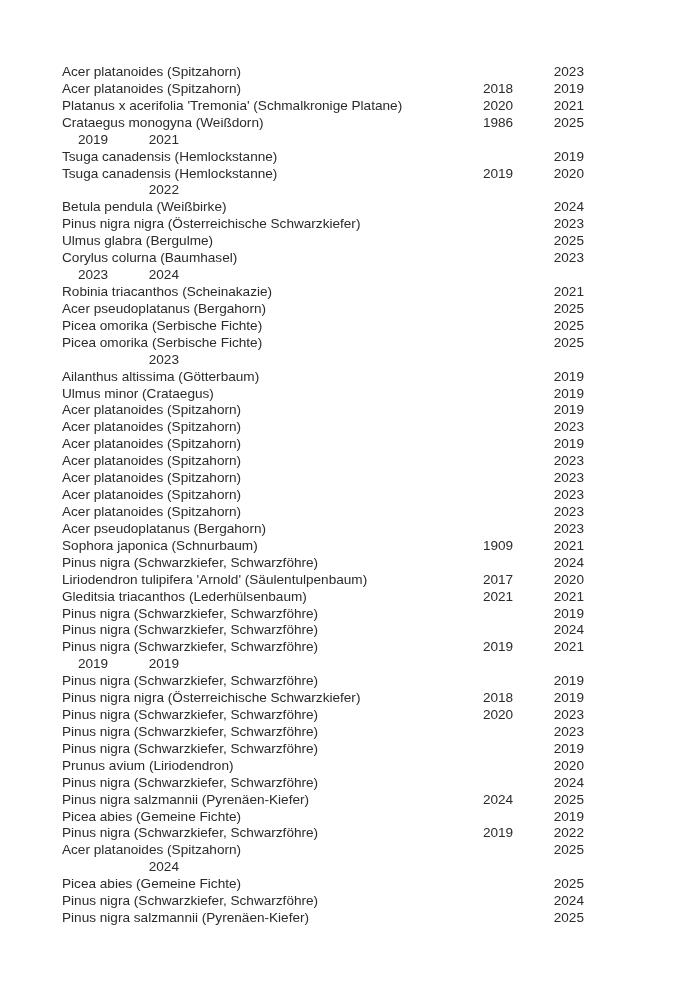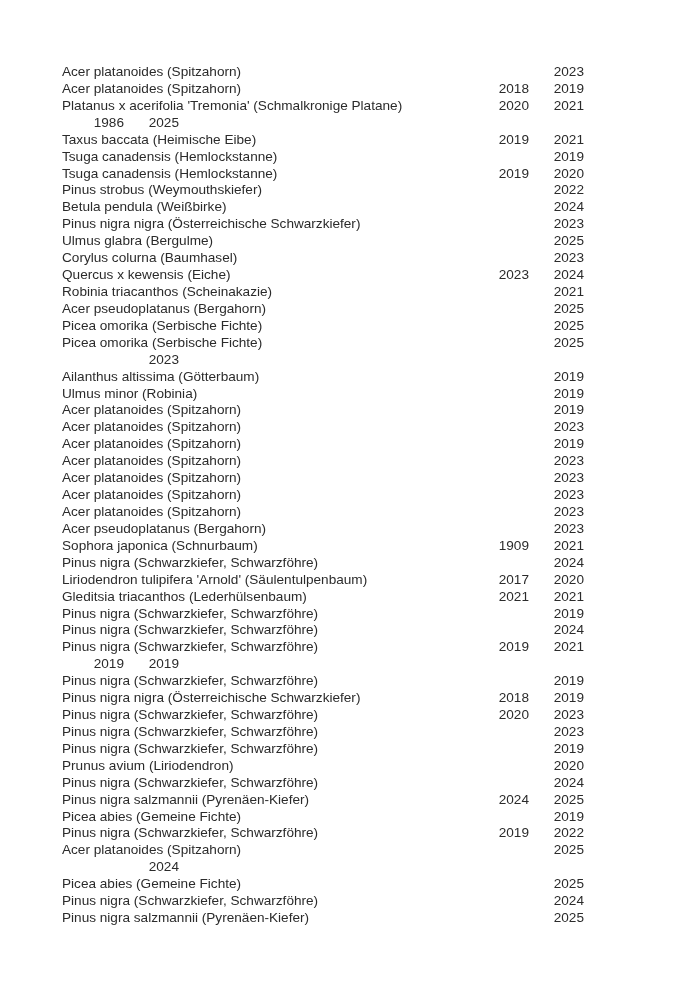--- a/index.html
+++ b/index.html
@@ -30,21 +30,21 @@
     font-size: 13.6px;
     white-space: nowrap;
   }
   .row .name {
     flex: 1 1 auto;
     overflow: hidden;
     text-align: left;
   }
   .row .y1 {
     flex: 0 0 62px;
-    text-align: right;
+    text-align: center;
   }
   .row .y2 {
     flex: 0 0 55px;
     text-align: right;
   }
 </style>
 </head>
 <body>
 
 <div class="page">
@@ -61,44 +61,43 @@
     <span class="y2">2019</span>
   </div>
 
   <div class="row">
     <span class="name">Platanus x acerifolia 'Tremonia' (Schmalkronige Platane)</span>
     <span class="y1">2020</span>
     <span class="y2">2021</span>
   </div>
 
   <div class="row">
+    <span class="name">Crataegus monogyna (Weißdorn)</span>
     <span class="y1">1986</span>
     <span class="y2">2025</span>
   </div>
 
   <div class="row">
-    <span class="name">Taxus baccata (Heimische Eibe)</span>
     <span class="y1">2019</span>
     <span class="y2">2021</span>
   </div>
 
   <div class="row">
     <span class="name">Tsuga canadensis (Hemlockstanne)</span>
     <span class="y1"></span>
     <span class="y2">2019</span>
   </div>
 
   <div class="row">
     <span class="name">Tsuga canadensis (Hemlockstanne)</span>
     <span class="y1">2019</span>
     <span class="y2">2020</span>
   </div>
 
   <div class="row">
-    <span class="name">Pinus strobus (Weymouthskiefer)</span>
     <span class="y1"></span>
     <span class="y2">2022</span>
   </div>
 
   <div class="row">
     <span class="name">Betula pendula (Weißbirke)</span>
     <span class="y1"></span>
     <span class="y2">2024</span>
   </div>
 
@@ -114,21 +113,20 @@
     <span class="y2">2025</span>
   </div>
 
   <div class="row">
     <span class="name">Corylus colurna (Baumhasel)</span>
     <span class="y1"></span>
     <span class="y2">2023</span>
   </div>
 
   <div class="row">
-    <span class="name">Quercus x kewensis (Eiche)</span>
     <span class="y1">2023</span>
     <span class="y2">2024</span>
   </div>
 
   <div class="row">
     <span class="name">Robinia triacanthos (Scheinakazie)</span>
     <span class="y1"></span>
     <span class="y2">2021</span>
   </div>
 
@@ -155,21 +153,21 @@
     <span class="y2">2023</span>
   </div>
 
   <div class="row">
     <span class="name">Ailanthus altissima (Götterbaum)</span>
     <span class="y1"></span>
     <span class="y2">2019</span>
   </div>
 
   <div class="row">
-    <span class="name">Ulmus minor (Robinia)</span>
+    <span class="name">Ulmus minor (Crataegus)</span>
     <span class="y1"></span>
     <span class="y2">2019</span>
   </div>
 
   <div class="row">
     <span class="name">Acer platanoides (Spitzahorn)</span>
     <span class="y1"></span>
     <span class="y2">2019</span>
   </div>
 

